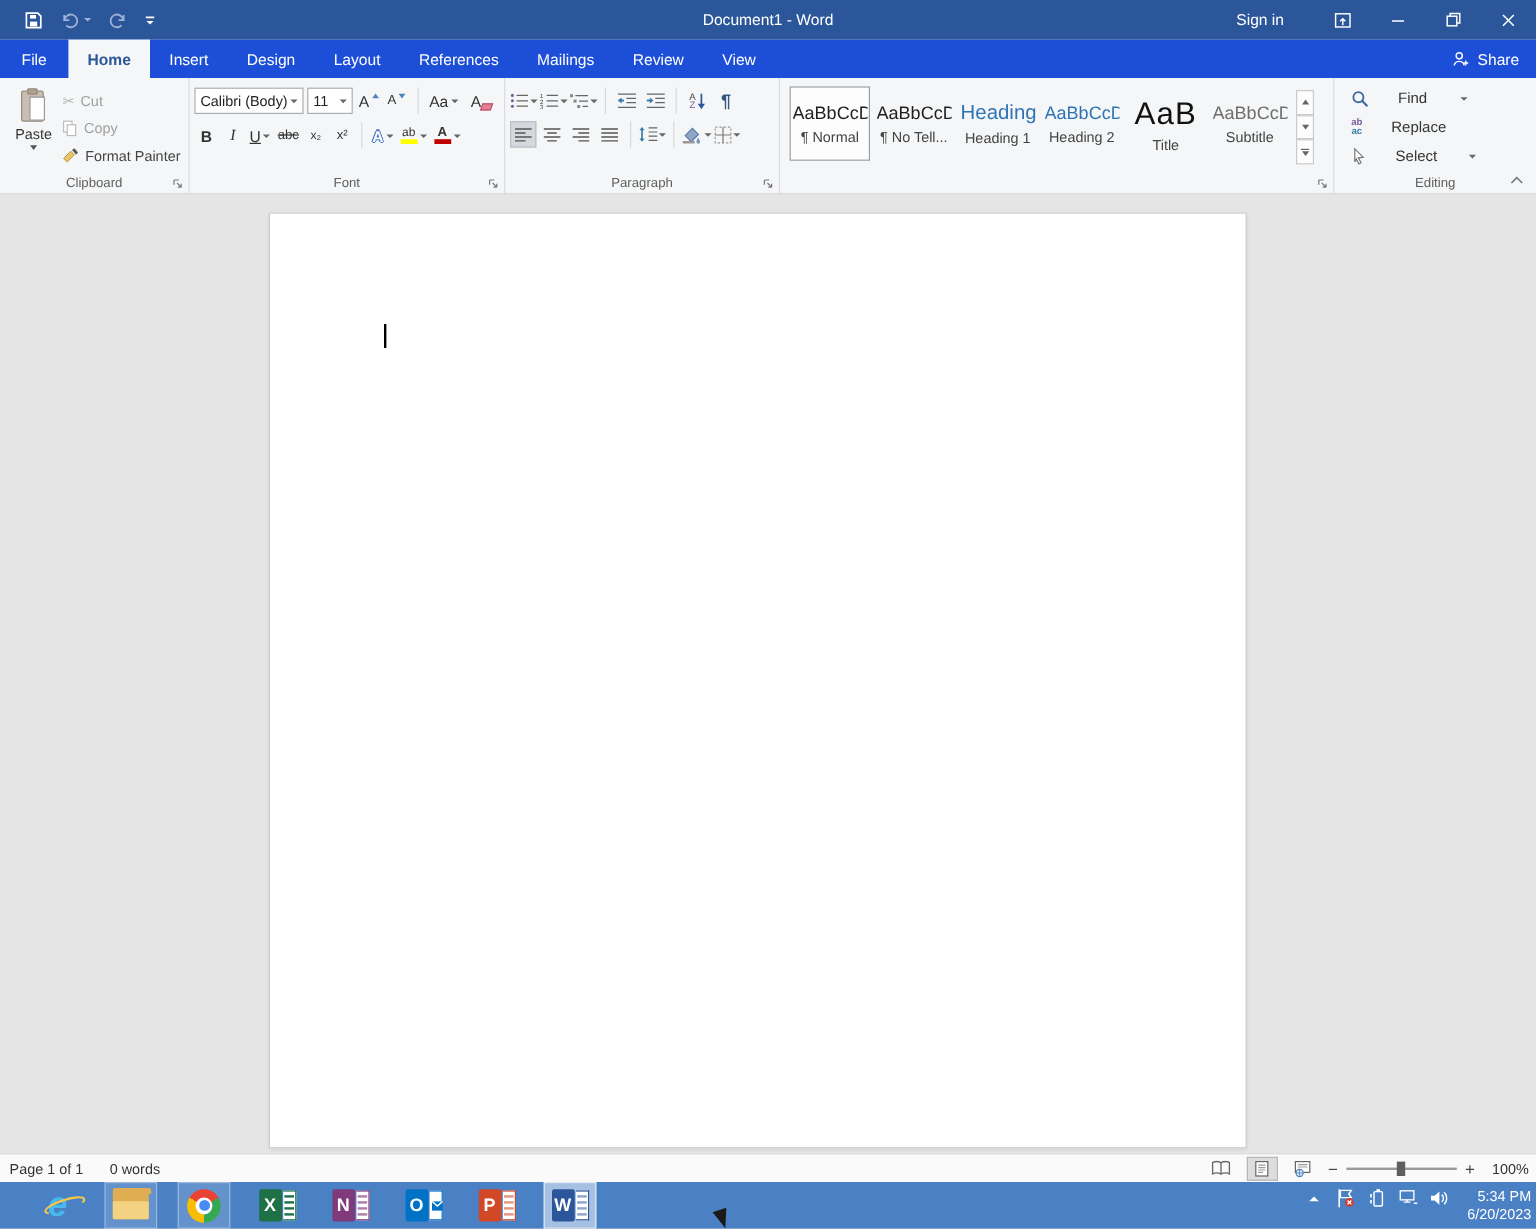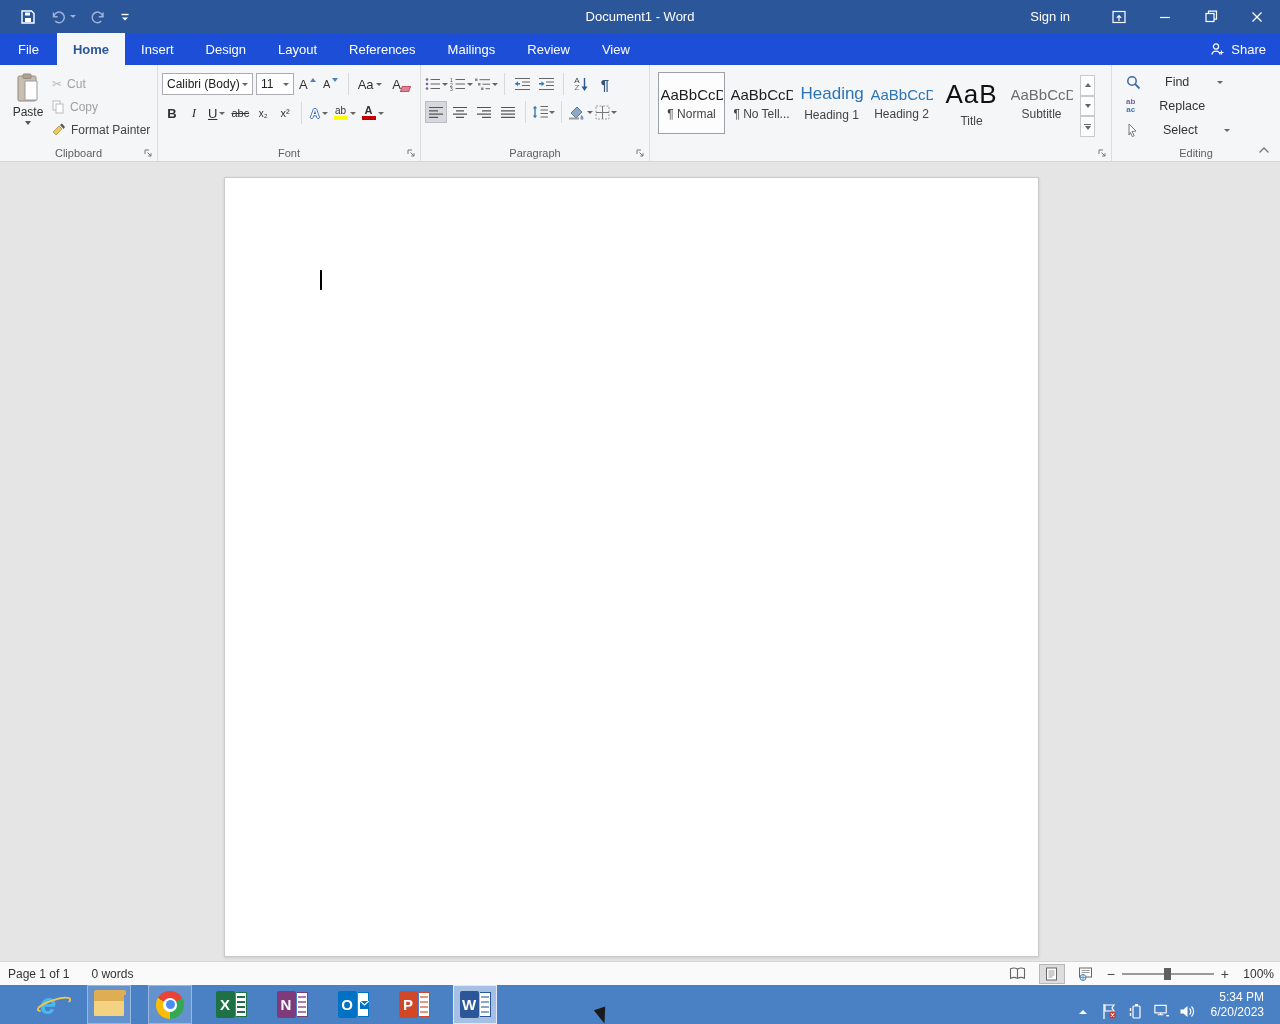--- a/index.html
+++ b/index.html
@@ -116,21 +116,21 @@
   .doc-strip i { display:block; height:2px; }
   .ie-e { position:relative; font-size:29px; font-weight:bold; font-style:italic; color:#49b8ee; line-height:29px; }
   .ie-ring { position:absolute; left:-4px; top:9px; width:36px; height:11px; border:2px solid #f2c64b; border-radius:50%; transform:rotate(-18deg); border-bottom-color:transparent; }
   .folder { position:relative; width:30px; height:23px; }
   .folder .back { position:absolute; left:0; top:0; width:30px; height:23px; background:#dfae52; border-radius:2px; }
   .folder .tab { position:absolute; left:0; top:-3px; width:12px; height:5px; background:#dfae52; border-radius:2px 2px 0 0; }
   .folder .front { position:absolute; left:0; bottom:0; width:30px; height:15px; background:#f3d382; border-radius:1px; }
   .chrome-ic { position:relative; width:28px; height:28px; border-radius:50%; background:conic-gradient(from -60deg, #ea4335 0 120deg, #34a853 120deg 240deg, #fbbc05 240deg 360deg); }
   .chrome-ic .white { position:absolute; left:7px; top:7px; width:14px; height:14px; border-radius:50%; background:#fff; }
   .chrome-ic .blue { position:absolute; left:9.5px; top:9.5px; width:9px; height:9px; border-radius:50%; background:#4a8af4; }
-  .tray { position:absolute; right:12px; display:flex; align-items:flex-end; gap:9px; color:#fff; }
+  .tray { position:absolute; right:0; display:flex; align-items:flex-start; gap:9px; color:#fff; }
   .tray-ic { width:17px; height:17px; display:flex; align-items:center; justify-content:center; }
   .clock { text-align:right; font-size:12px; line-height:15px; padding-left:6px; padding-right:4px; }
   .mouse-cursor { position:absolute; left:596px; top:1008px; width:0; height:0; border-left:6px solid transparent; border-right:6px solid transparent; border-top:16px solid #1a1a1a; transform:rotate(-18deg); }
 
   svg { display:block; }
 </style>
 </head>
 <body>
 
 <div class="titlebar">

